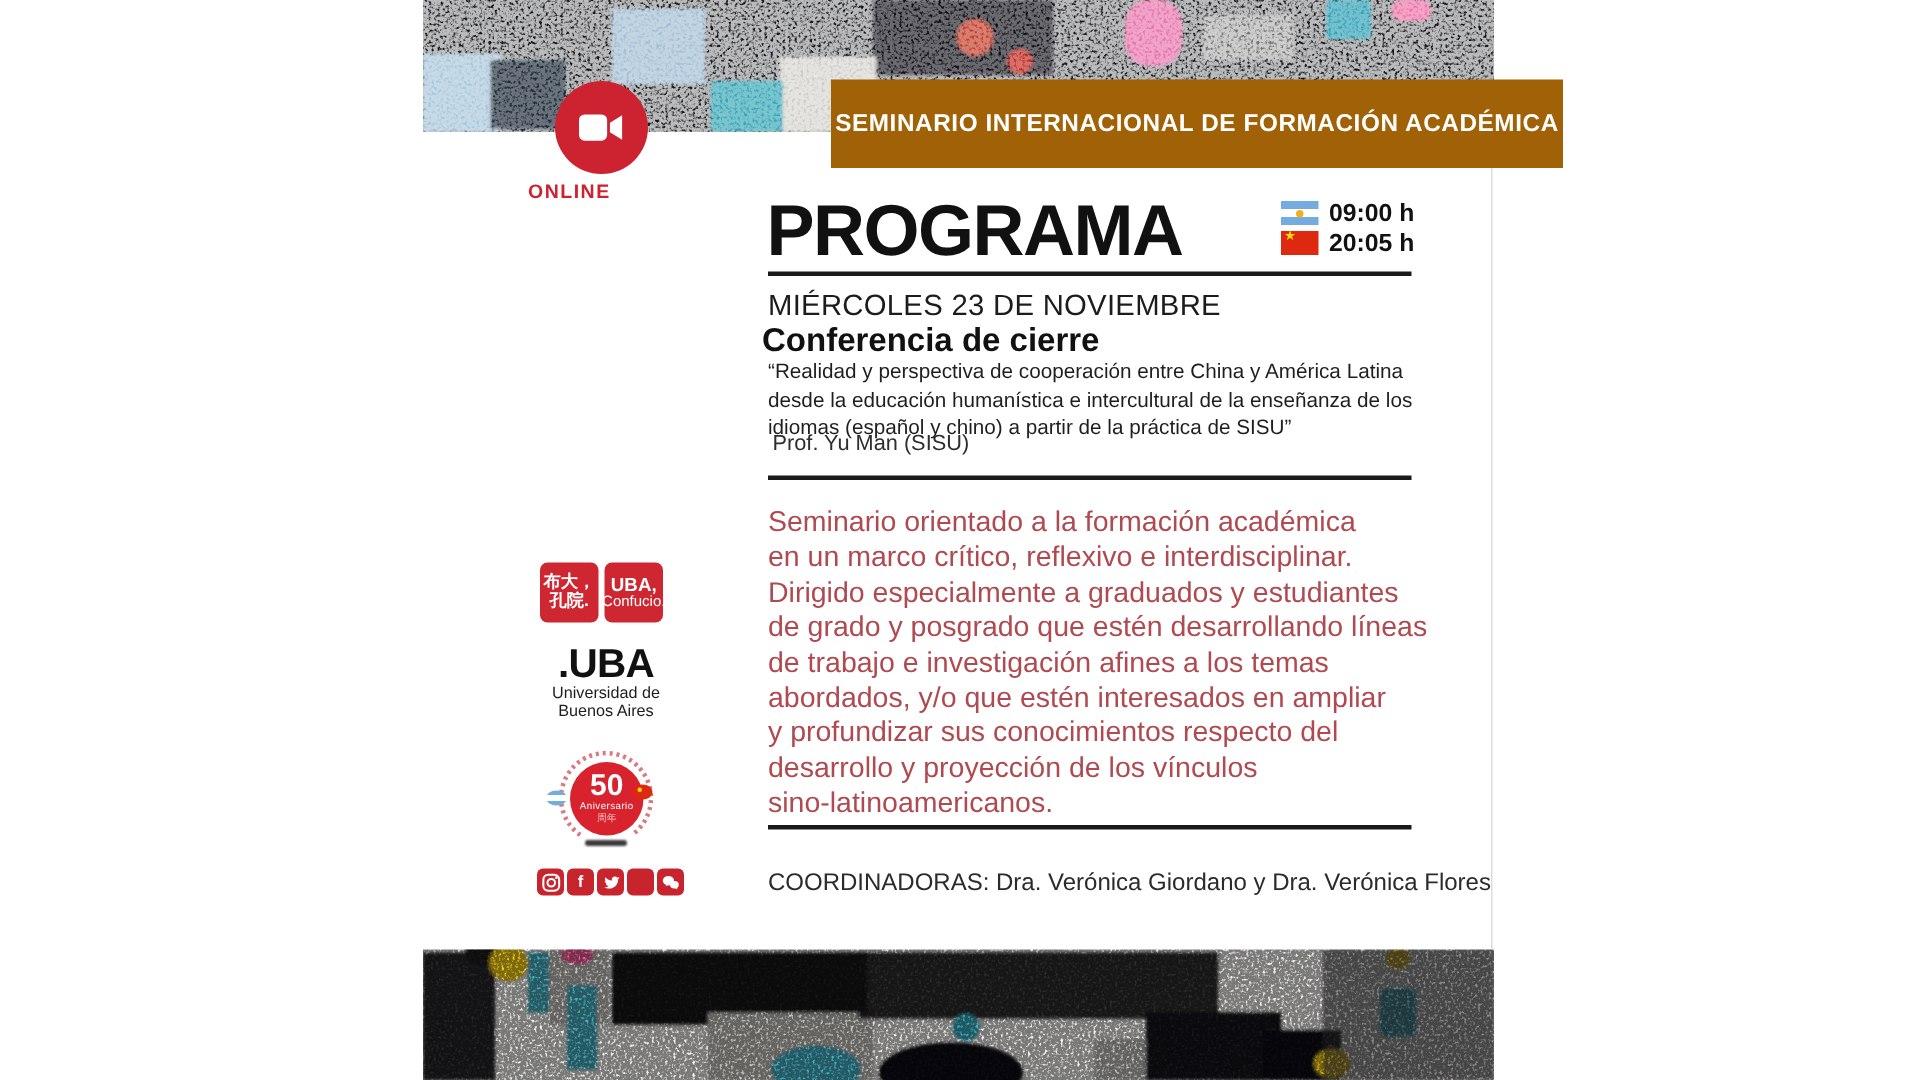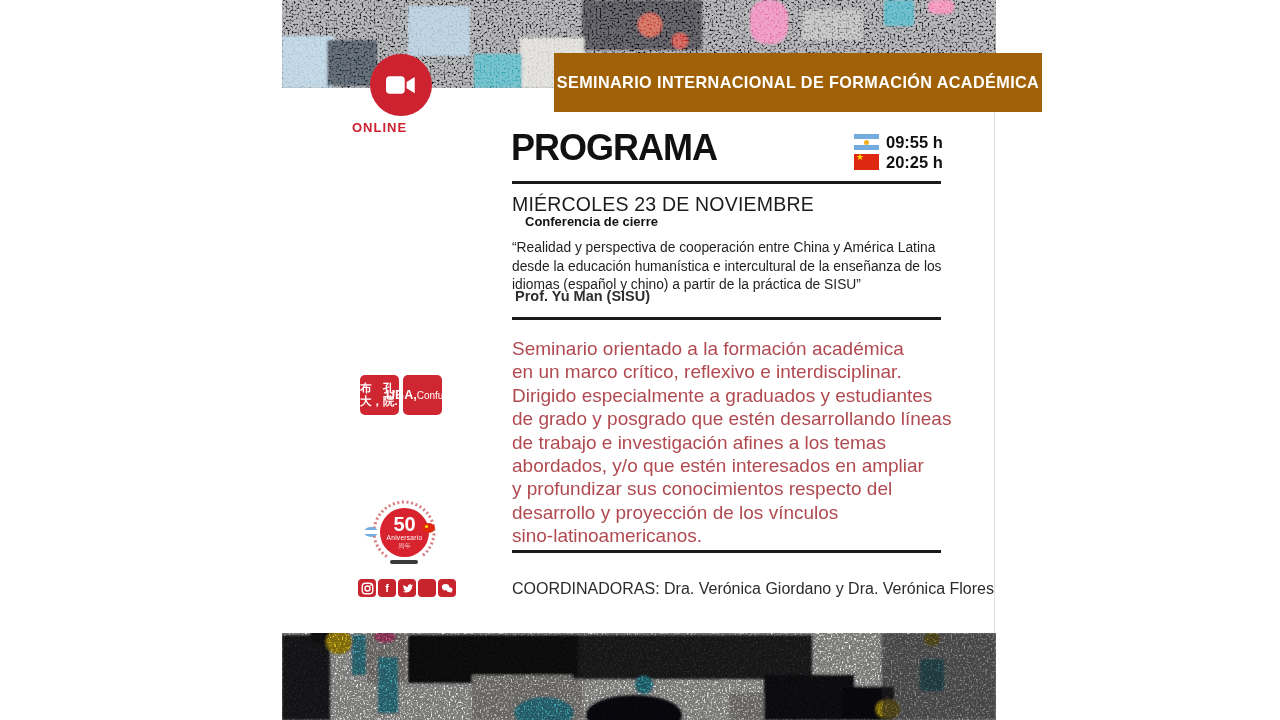--- a/index.html
+++ b/index.html
@@ -18,52 +18,52 @@
                    border-radius:50%; background:#cd2230; display:flex; align-items:center; justify-content:center; }
   .online-label { position:absolute; left:70px; top:120px; width:100px; text-align:left;
                   color:#cd2230; font-size:13px; font-weight:800; letter-spacing:1px; }
 
   
   .banner { position:absolute; left:226px; top:53px; width:488px; height:59px; background:#a16207;
             display:flex; align-items:center; justify-content:center;margin-left:46px; }
   .banner-title { color:#ffffff; font-size:16.2px; font-weight:700; letter-spacing:0.4px; }
 
   
-  .program-title { position:absolute; left:229px; top:127px; font-size:36px; font-weight:900;
+  .program-title { position:absolute; left:229px; top:127px; font-size:48px; font-weight:900;
                    color:#111; letter-spacing:-1px; }
   .sched-row { position:absolute; left:572px; height:18px; display:flex; align-items:center; gap:7px; }
   .sched-row.r1 { top:133px; } .sched-row.r2 { top:153px; }
   .flag { width:25px; height:16px; position:relative; flex:0 0 auto; }
   .flag-argentina { background:linear-gradient(#74acdf 0 33%, #ffffff 33% 67%, #74acdf 67% 100%); }
   .flag-argentina .sun { position:absolute; left:50%; top:50%; width:5px; height:5px; margin:-2.5px 0 0 -2.5px;
                          border-radius:50%; background:#f0b020; }
   .flag-china { background:#de2910; }
   .flag-china .star { position:absolute; left:2px; top:-1px; color:#ffde00; font-size:9px; line-height:9px; }
   .sched-time { font-size:16.5px; font-weight:700; color:#111; }
 
   
   .rule { position:absolute; left:230px; width:429px; height:3px; background:#1a1a1a; }
   .rule.r1 { top:181px; } .rule.r2 { top:317px; } .rule.r3 { top:550px; }
 
   
   .session-date { position:absolute; left:230px; top:193px; font-size:19.5px; color:#1c1c1c; letter-spacing:0.2px; }
-  .session-title { position:absolute; left:243px; top:214px; font-size:13px; font-weight:700; color:#111; }
+  .session-title { position:absolute; left:226px; top:214px; font-size:22px; font-weight:700; color:#111; }
   .session-quote { position:absolute; left:230px; top:239px; width:445px; font-size:13.8px; font-weight:400;
                    line-height:18.6px; color:#1f1f1f; white-space:pre-line; }
-  .session-speaker { position:absolute; left:233px; top:288px; font-size:14.5px; color:#2e2e2e;font-weight:bold; }
+  .session-speaker { position:absolute; left:233px; top:288px; font-size:14.5px; color:#2e2e2e; }
 
   
   .description { position:absolute; left:230px; top:337px; width:450px; font-size:19px;
                  line-height:23.4px; color:#b04a50; white-space:pre-line; }
 
   .coordinators { position:absolute; left:230px; top:580px; font-size:16px; color:#2b2b2b; }
 
   
   .confucio-sq { position:absolute; top:375px; width:39px; height:40px; border-radius:5px; background:#ce2731;
-                 color:#fff; display:flex; flex-direction:row; align-items:center; justify-content:center; }
+                 color:#fff; display:flex; flex-direction:column; align-items:center; justify-content:center; }
   .confucio-zh { left:78px; font-size:11.5px; font-weight:700; line-height:13px; }
   .confucio-es { left:121px; }
   .confucio-es .l1 { font-size:12.5px; font-weight:800; line-height:13px; }
   .confucio-es .l2 { font-size:10px; line-height:9px; }
 
   .uba-block { position:absolute; left:80px; top:428px; width:84px; text-align:center; color:#111; }
   .uba-wordmark { font-size:27px; font-weight:900; letter-spacing:-0.5px; line-height:28px; }
   .uba-sub { font-size:10.8px; line-height:12px; color:#1d1d1d; }
 
   .badge-arc { position:absolute; left:88px; top:498px; width:68px; height:68px; }
@@ -134,27 +134,27 @@
     <div class="banner">
       <span class="banner-title">SEMINARIO INTERNACIONAL DE FORMACIÓN ACADÉMICA</span>
     </div>
 
     <div class="program-title">PROGRAMA</div>
 
     <div class="sched-row r1">
       <div class="flag flag-argentina">
           <span class="sun"></span>
         </div>
-      <span class="sched-time">09:55 h</span>
+      <span class="sched-time">09:00 h</span>
     </div>
     <div class="sched-row r2">
       <div class="flag flag-china">
           <span class="star">★</span>
         </div>
-      <span class="sched-time">20:25 h</span>
+      <span class="sched-time">20:05 h</span>
     </div>
 
     <div class="rule r1"></div>
     <div class="session-date">MIÉRCOLES 23 DE NOVIEMBRE</div>
     <div class="session-title">Conferencia de cierre</div>
     <div class="session-quote">“Realidad y perspectiva de cooperación entre China y América Latina
 desde la educación humanística e intercultural de la enseñanza de los
 idiomas (español y chino) a partir de la práctica de SISU”</div>
     <div class="session-speaker">Prof. Yu Man (SISU)</div>
     <div class="rule r2"></div>
@@ -174,20 +174,25 @@
 
     <div class="confucio-sq confucio-zh">
       <span>布大，</span>
       <span>孔院.</span>
     </div>
     <div class="confucio-sq confucio-es">
       <span class="l1">UBA,</span>
       <span class="l2">Confucio.</span>
     </div>
 
+    <div class="uba-block">
+      <div class="uba-wordmark">.UBA</div>
+      <div class="uba-sub">Universidad de</div>
+      <div class="uba-sub">Buenos Aires</div>
+    </div>
 
     <svg class="badge-arc" viewBox="0 0 68 68" aria-hidden="true">
       <path d="M16.8 58.6 A30 30 0 1 1 51.2 58.6" fill="none" stroke="#c8434c" stroke-width="3" stroke-dasharray="2 2.6" opacity="0.7"></path>
     </svg>
     <div class="badge-50">
       <div class="num">50</div>
       <div class="lbl">Aniversario</div>
       <div class="zh">周年</div>
     </div>
     <div class="badge-flag arg"></div>

